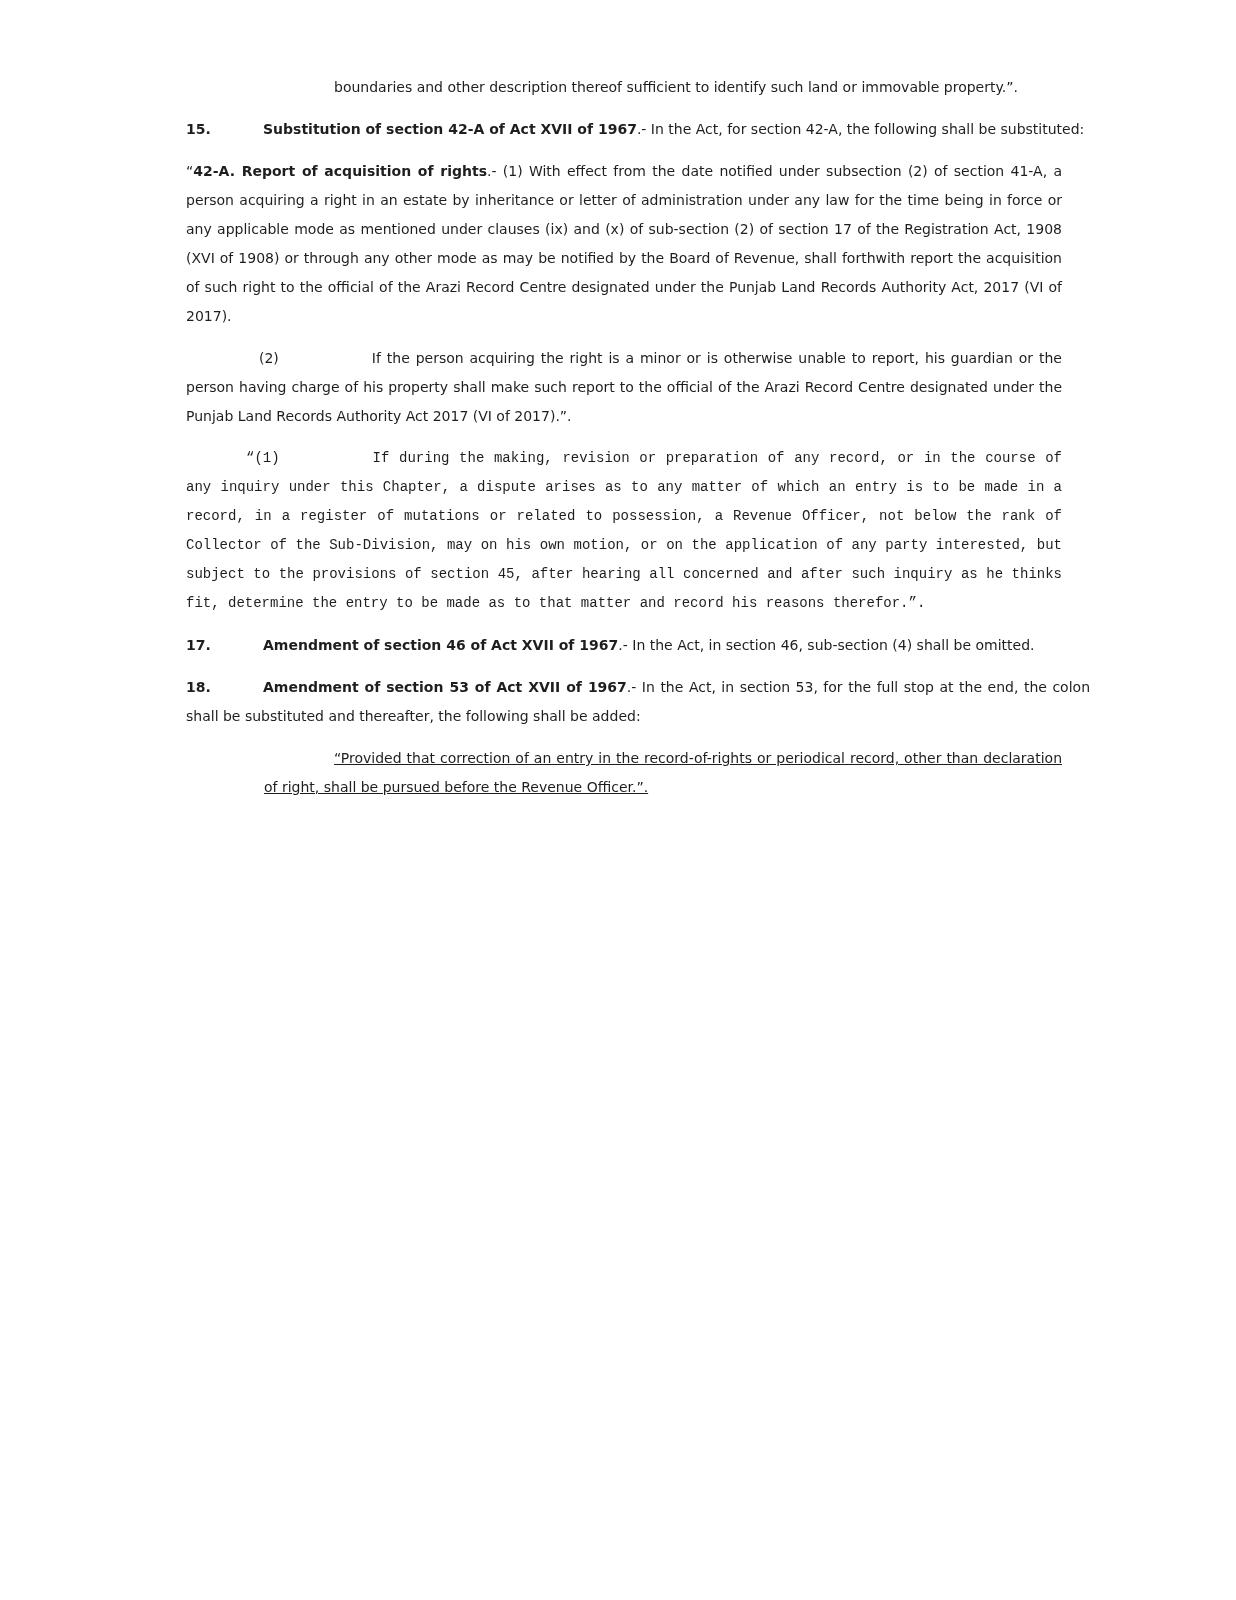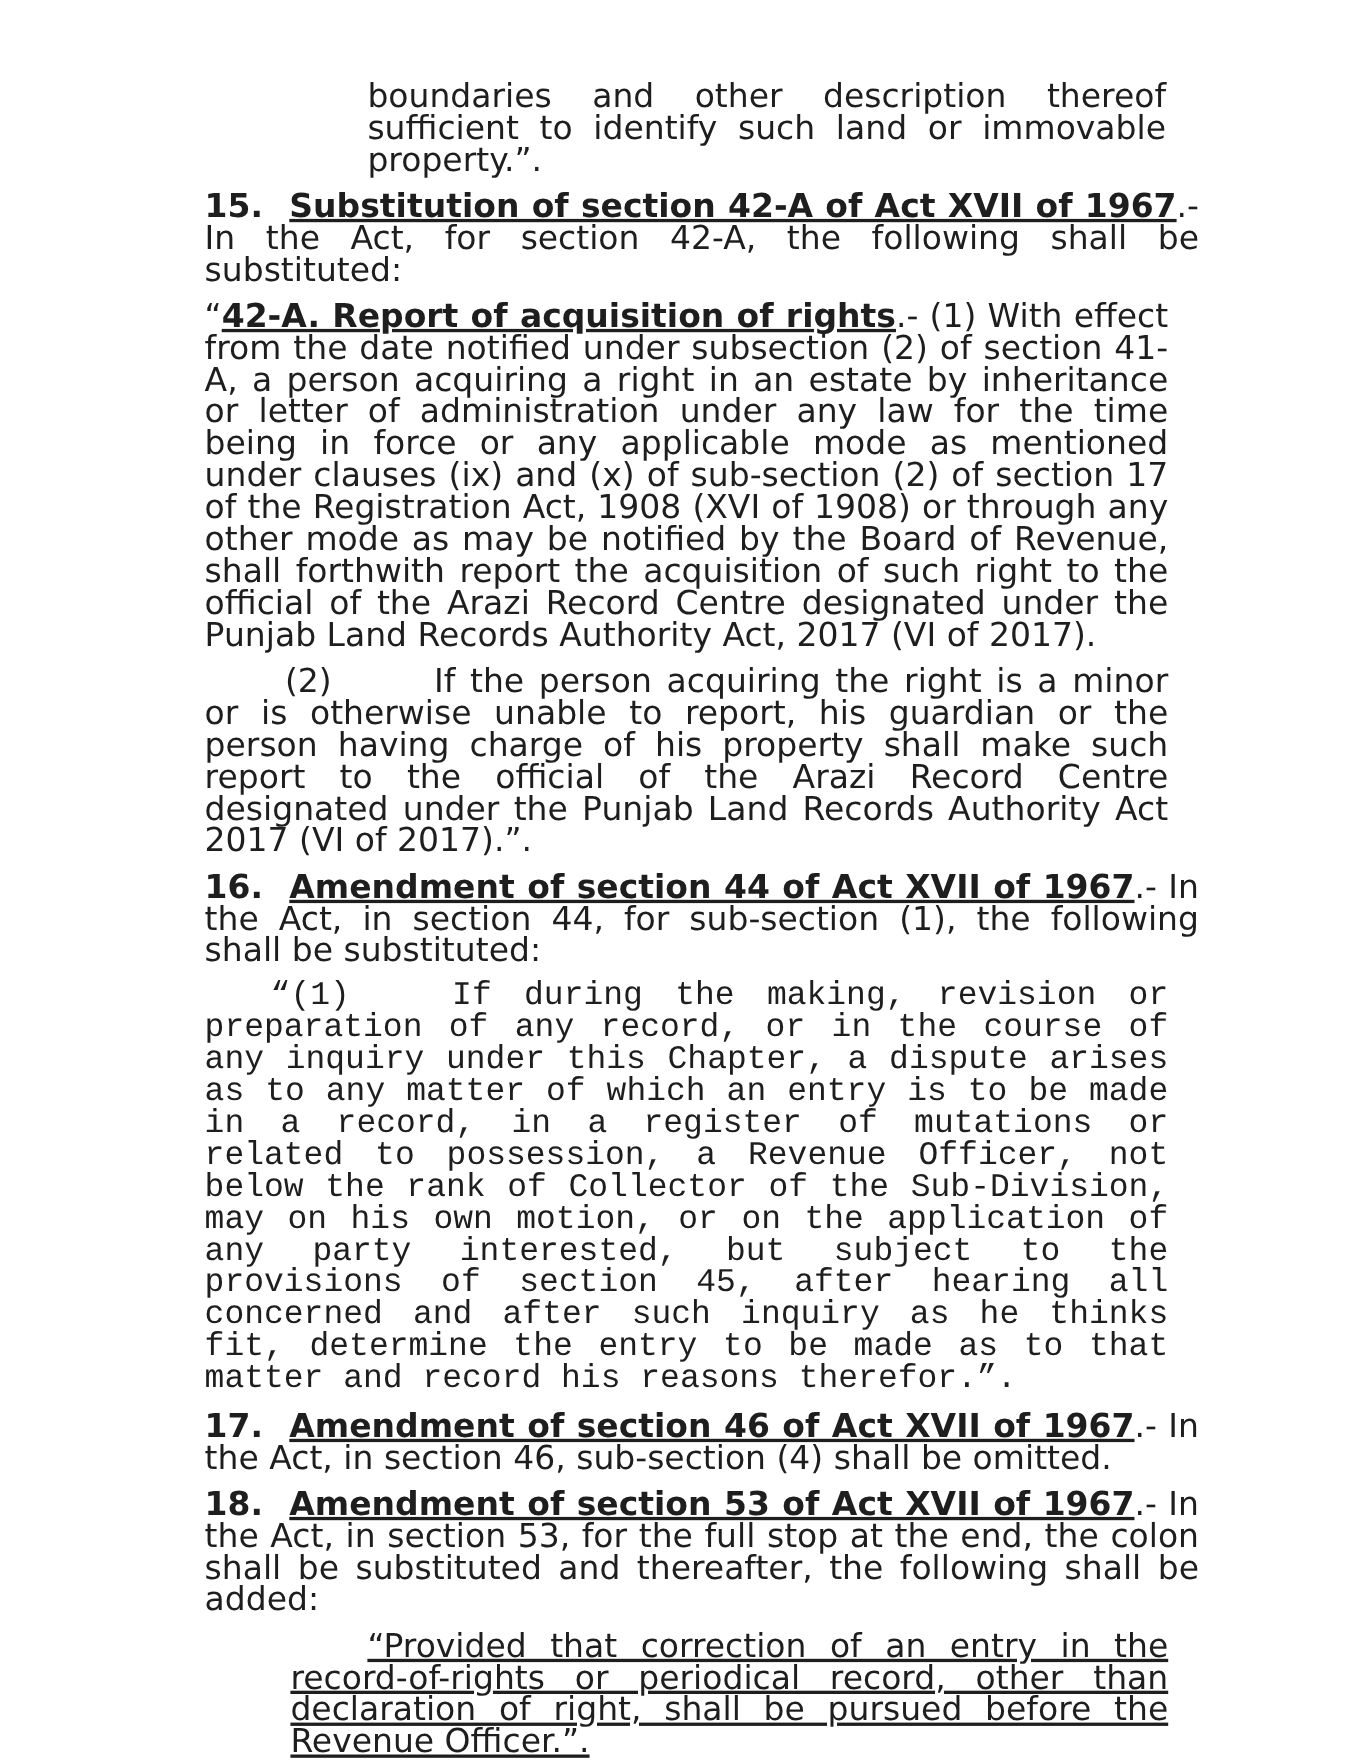--- a/index.html
+++ b/index.html
@@ -18,35 +18,35 @@
     width: 1236px;
     height: 1600px;
     overflow: hidden;
     background: #ffffff;
   }
   .content {
     position: absolute;
     left: 186px;
     top: 73px;
     width: 904px;
-    font-size: 30px;
+    font-size: 14px;
     line-height: 29px;
   }
   p {
     margin: 0;
     text-align: justify;
     text-justify: inter-word;
   }
   .sec { margin-top: 13px; }
   .num {
     display: inline-block;
     width: 77px;
     font-weight: bold;
   }
-  .bold { font-weight: bold; text-decoration: underline; }
+  .bold { font-weight: bold; }
   .q { margin-right: 28px; }
   .q-l1 { margin-left: 78px;  margin-top: 13px; text-decoration: underline; }
   .q-l2 { margin-top: 13px; }
   .q-l3 { margin-left: 148px; margin-right: 30px; }
   .ind-sub  { text-indent: 73px; }  
   .ind-sub2 { text-indent: 60px; font-family: Liberation Mono, monospace; }  
   .ind-prov { text-indent: 70px; }  
   .tabgap {
     display: inline-block;
     width: 93px;
@@ -59,21 +59,20 @@
   <div class="content">
 
     <p class="q q-l3"><span>boundaries and other description thereof sufficient to identify such land or immovable property.”.</span></p>
 
     <p class="sec"><span class="num">15.</span><span class="bold">Substitution of section 42-A of Act XVII of 1967</span><span>.- In the Act, for section 42-A, the following shall be substituted:</span></p>
 
     <p class="q q-l2"><span>“</span><span class="bold">42-A. Report of acquisition of rights</span><span>.- (1) With effect from the date notified under subsection (2) of section 41-A, a person acquiring a right in an estate by inheritance or letter of administration under any law for the time being in force or any applicable mode as mentioned under clauses (ix) and (x) of sub-section (2) of section 17 of the Registration Act, 1908 (XVI of 1908) or through any other mode as may be notified by the Board of Revenue, shall forthwith report the acquisition of such right to the official of the Arazi Record Centre designated under the Punjab Land Records Authority Act, 2017 (VI of 2017).</span></p>
 
     <p class="q q-l2 ind-sub"><span>(2)</span><span class="tabgap"></span><span>If the person acquiring the right is a minor or is otherwise unable to report, his guardian or the person having charge of his property shall make such report to the official of the Arazi Record Centre designated under the Punjab Land Records Authority Act 2017 (VI of 2017).”.</span></p>
 
-    <p class="sec"><span class="num">16.</span><span class="bold">Amendment of section 44 of Act XVII of 1967</span><span>.- In the Act, in section 44, for sub-section (1), the following shall be substituted:</span></p>
 
     <p class="q q-l2 ind-sub2"><span>“(1)</span><span class="tabgap"></span><span>If during the making, revision or preparation of any record, or in the course of any inquiry under this Chapter, a dispute arises as to any matter of which an entry is to be made in a record, in a register of mutations or related to possession, a Revenue Officer, not below the rank of Collector of the Sub-Division, may on his own motion, or on the application of any party interested, but subject to the provisions of section 45, after hearing all concerned and after such inquiry as he thinks fit, determine the entry to be made as to that matter and record his reasons therefor.”.</span></p>
 
     <p class="sec"><span class="num">17.</span><span class="bold">Amendment of section 46 of Act XVII of 1967</span><span>.- In the Act, in section 46, sub-section (4) shall be omitted.</span></p>
 
 
     <p class="sec"><span class="num">18.</span><span class="bold">Amendment of section 53 of Act XVII of 1967</span><span>.- In the Act, in section 53, for the full stop at the end, the colon shall be substituted and thereafter, the following shall be added:</span></p>
 
     <p class="q q-l1 ind-prov"><span>“Provided that correction of an entry in the record-of-rights or periodical record, other than declaration of right, shall be pursued before the Revenue Officer.”.</span></p>
 

